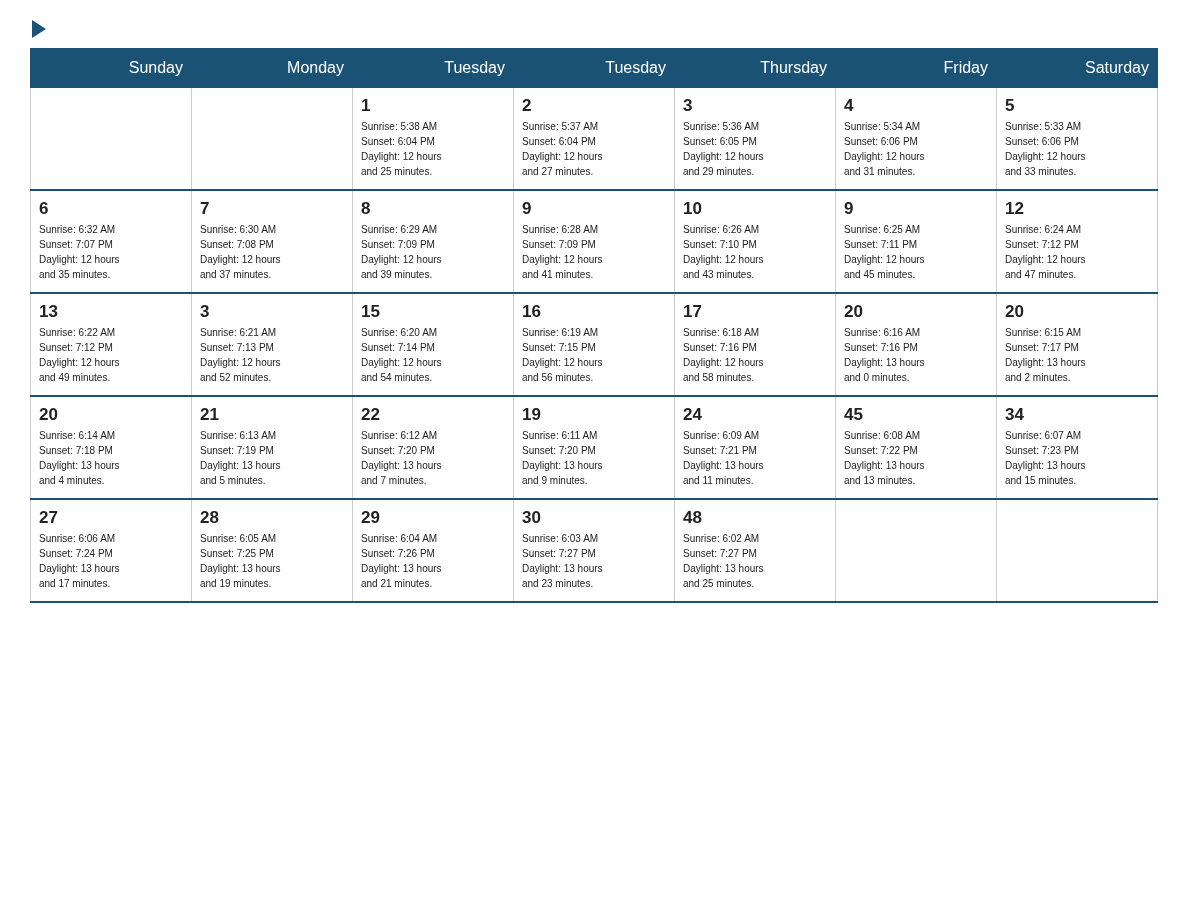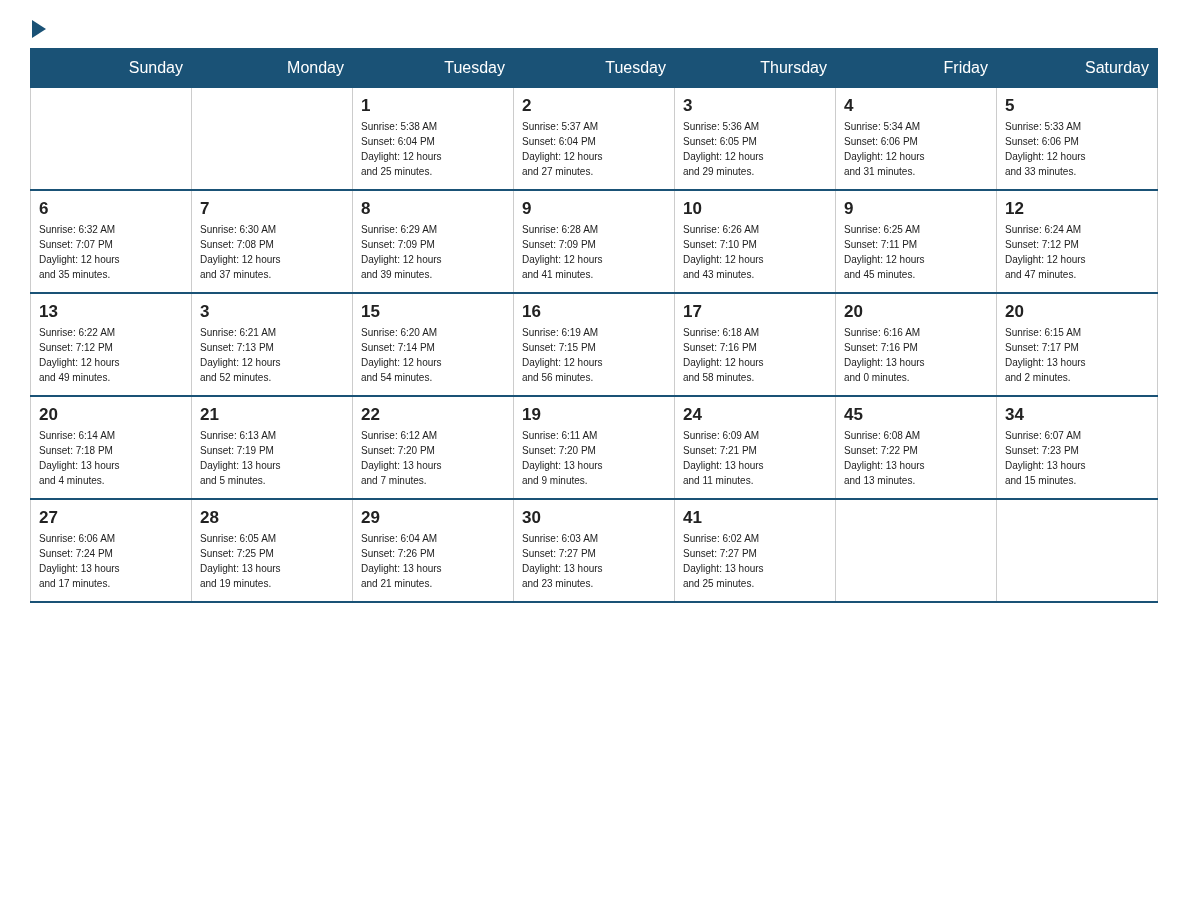--- a/index.html
+++ b/index.html
@@ -261,20 +261,20 @@
         </td>
         <td>
           <span class="day-number">29</span>
           <div class="day-info">Sunrise: 6:04 AM<br>Sunset: 7:26 PM<br>Daylight: 13 hours<br>and 21 minutes.</div>
         </td>
         <td>
           <span class="day-number">30</span>
           <div class="day-info">Sunrise: 6:03 AM<br>Sunset: 7:27 PM<br>Daylight: 13 hours<br>and 23 minutes.</div>
         </td>
         <td>
-          <span class="day-number">41</span>
+          <span class="day-number">48</span>
           <div class="day-info">Sunrise: 6:02 AM<br>Sunset: 7:27 PM<br>Daylight: 13 hours<br>and 25 minutes.</div>
         </td>
         <td class="empty-cell"></td>
         <td class="empty-cell"></td>
       </tr>
     </tbody>
 </table>
 
 </body></html>

